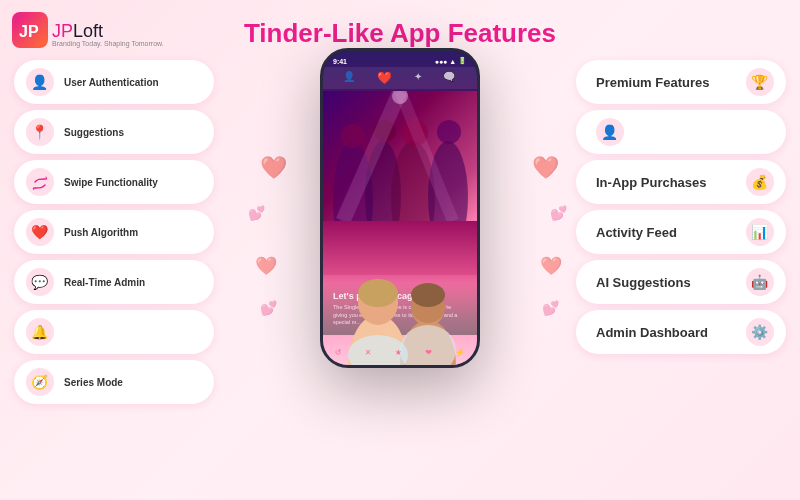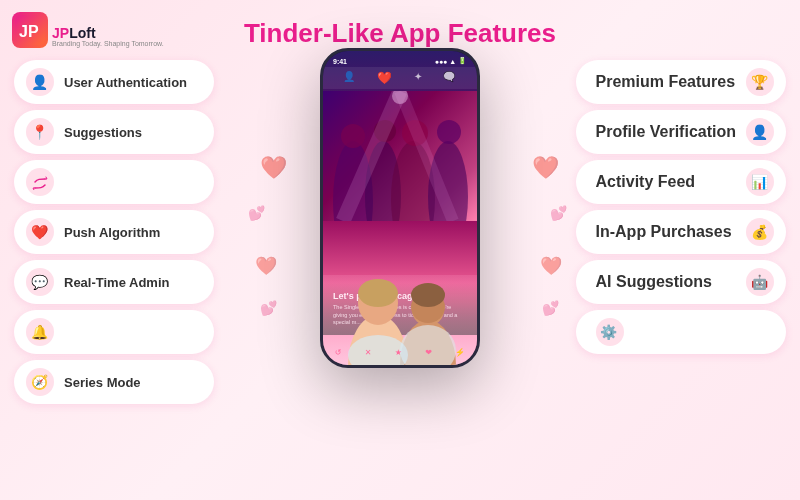--- a/index.html
+++ b/index.html
@@ -27,21 +27,21 @@
       background: linear-gradient(135deg, #e91e8c, #ff6b35);
       border-radius: 8px;
       display: flex;
       align-items: center;
       justify-content: center;
       color: white;
       font-weight: bold;
       font-size: 12px;
     }
     .logo-text-wrap { display: flex; flex-direction: column; }
-    .logo-main { font-size: 14px; font-weight: 700; color: #1a1a2e; line-height: 1; }
+    .logo-main { font-size: 18px; font-weight: 400; color: #1a1a2e; line-height: 1; }
     .logo-main span { color: #e91e8c; }
     .logo-sub { font-size: 7px; color: #888; line-height: 1.2; }
 
     
     .page-title {
       position: absolute;
       top: 18px;
       left: 50%;
       transform: translateX(-50%);
       font-size: 26px;
@@ -74,21 +74,21 @@
       width: 28px;
       height: 28px;
       border-radius: 50%;
       display: flex;
       align-items: center;
       justify-content: center;
       font-size: 14px;
       flex-shrink: 0;
     }
     .feature-pill .pill-label {
-      font-size: 13px;
+      font-size: 10px;
       font-weight: 600;
       color: #333;
     }
     .icon-red { background: #ffe0ea; color: #e91e8c; }
 
     
     .right-features {
       position: absolute;
       right: 14px;
       top: 60px;
@@ -102,21 +102,21 @@
       padding: 8px 12px 8px 20px;
       display: flex;
       align-items: center;
       justify-content: space-between;
       gap: 10px;
       box-shadow: 0 2px 8px rgba(233,30,140,0.12);
       min-width: 210px;
       cursor: pointer;
     }
     .feature-pill-right .pill-label {
-      font-size: 16px;
+      font-size: 13px;
       font-weight: 600;
       color: #333;
     }
     .feature-pill-right .pill-icon {
       width: 28px;
       height: 28px;
       border-radius: 50%;
       display: flex;
       align-items: center;
       justify-content: center;
@@ -204,20 +204,21 @@
 
   <div class="feature-pill">
     <div class="pill-icon icon-red">
       <svg width="16" height="16" viewBox="0 0 16 16" fill="none">
         <path d="M3 8c2.5-3 5-3 10-3" stroke="#e91e8c" stroke-width="1.5" stroke-linecap="round"></path>
         <path d="M13 5l2 0-1-2" stroke="#e91e8c" stroke-width="1" stroke-linecap="round"></path>
         <path d="M13 11c-2.5 3-5 3-10 3" stroke="#e91e8c" stroke-width="1.5" stroke-linecap="round"></path>
         <path d="M3 14l-2 0 1 2" stroke="#e91e8c" stroke-width="1" stroke-linecap="round"></path>
       </svg>
     </div>
+    <span class="pill-label">Swipe Functionality</span>
   </div>
 
   <div class="feature-pill">
     <div class="pill-icon icon-red">❤️</div>
     <span class="pill-label">Push Algorithm</span>
   </div>
 
   <div class="feature-pill">
     <div class="pill-icon icon-red">💬</div>
     <span class="pill-label">Real-Time Admin</span>
@@ -235,41 +236,41 @@
 </div>
 
 <div class="right-features">
 
   <div class="feature-pill-right">
     <span class="pill-label">Premium Features</span>
     <div class="pill-icon icon-red">🏆</div>
   </div>
 
   <div class="feature-pill-right">
-    <span class="pill-label">Profile Verification</span>
     <div class="pill-icon icon-red">👤</div>
   </div>
 
+
+  <div class="feature-pill-right">
+    <span class="pill-label">In-App Purchases</span>
+    <div class="pill-icon icon-red">💰</div>
+  </div>
 
   <div class="feature-pill-right">
     <span class="pill-label">Activity Feed</span>
     <div class="pill-icon icon-red">📊</div>
   </div>
 
   <div class="feature-pill-right">
-    <span class="pill-label">In-App Purchases</span>
-    <div class="pill-icon icon-red">💰</div>
-  </div>
-
-  <div class="feature-pill-right">
     <span class="pill-label">AI Suggestions</span>
     <div class="pill-icon icon-red">🤖</div>
   </div>
 
   <div class="feature-pill-right">
+    <span class="pill-label">Admin Dashboard</span>
     <div class="pill-icon icon-red">⚙️</div>
   </div>
 
 </div>
 
 <div class="phone-mockup">
   <div class="phone-screen">
 
     <div style="display:flex;justify-content:space-between;align-items:center;padding:6px 10px 2px;z-index:10;position:relative;">
       <span style="font-size:7px;color:white;font-weight:600;">9:41</span>

